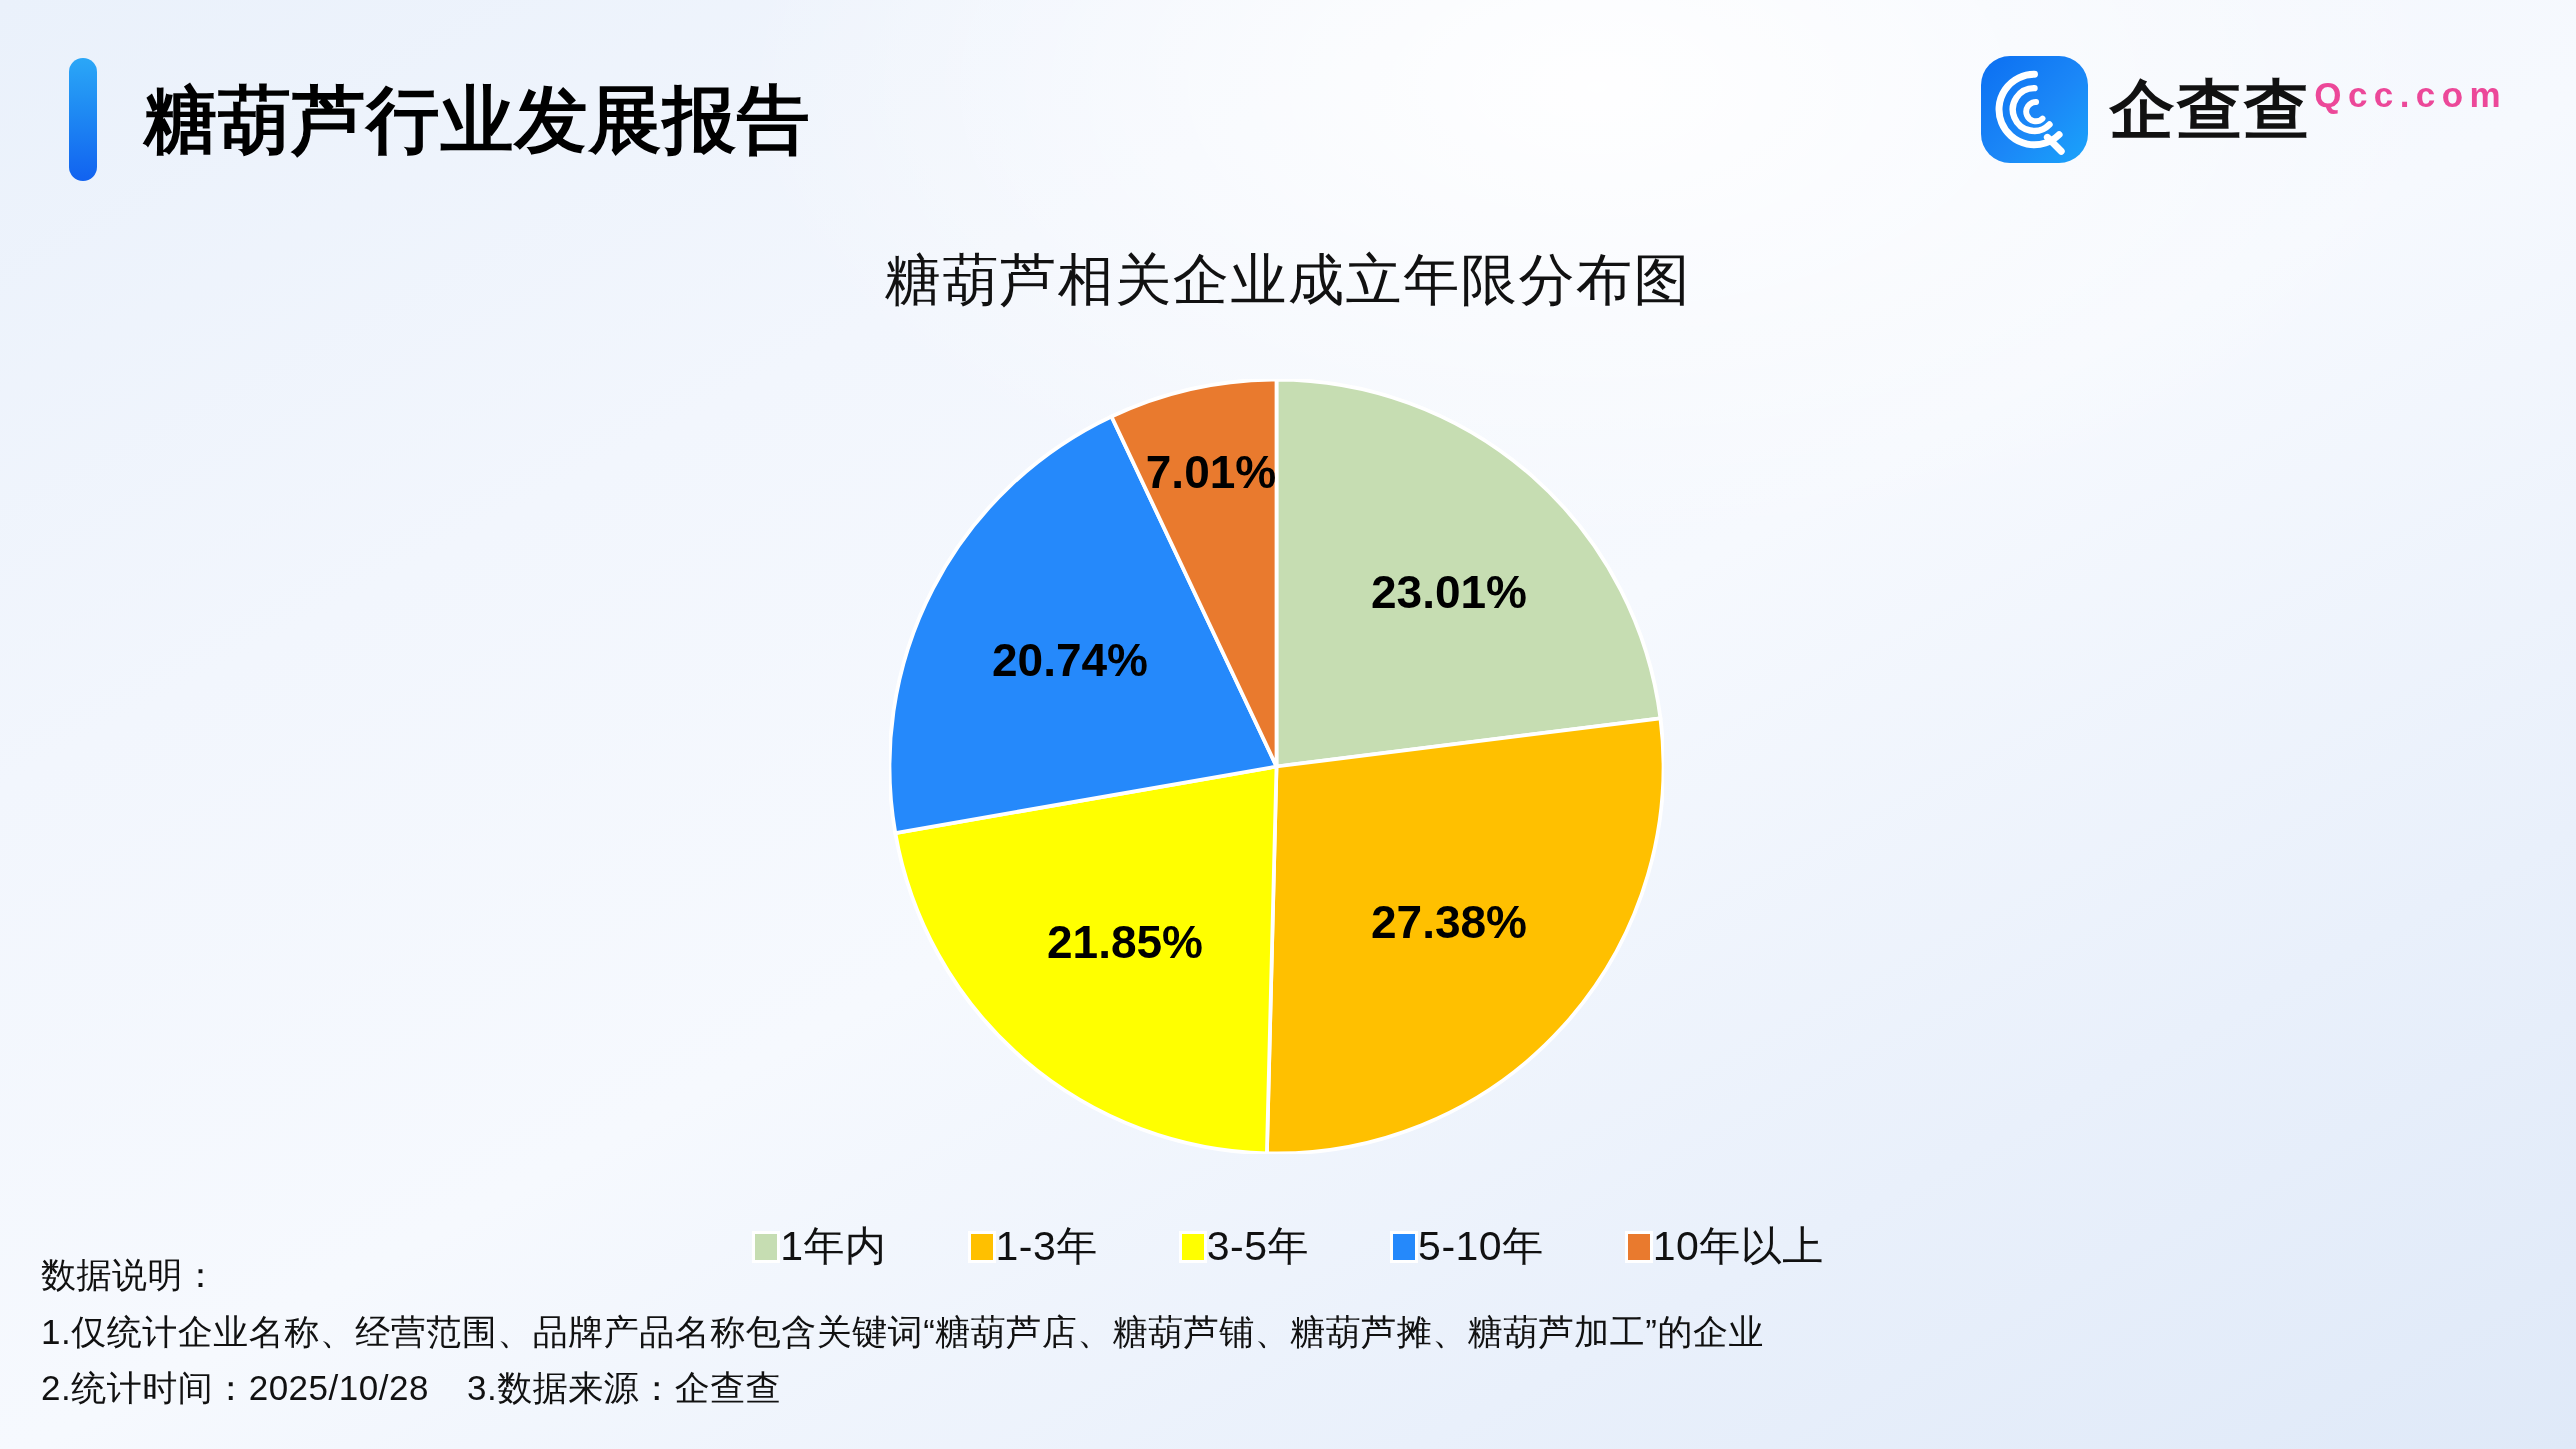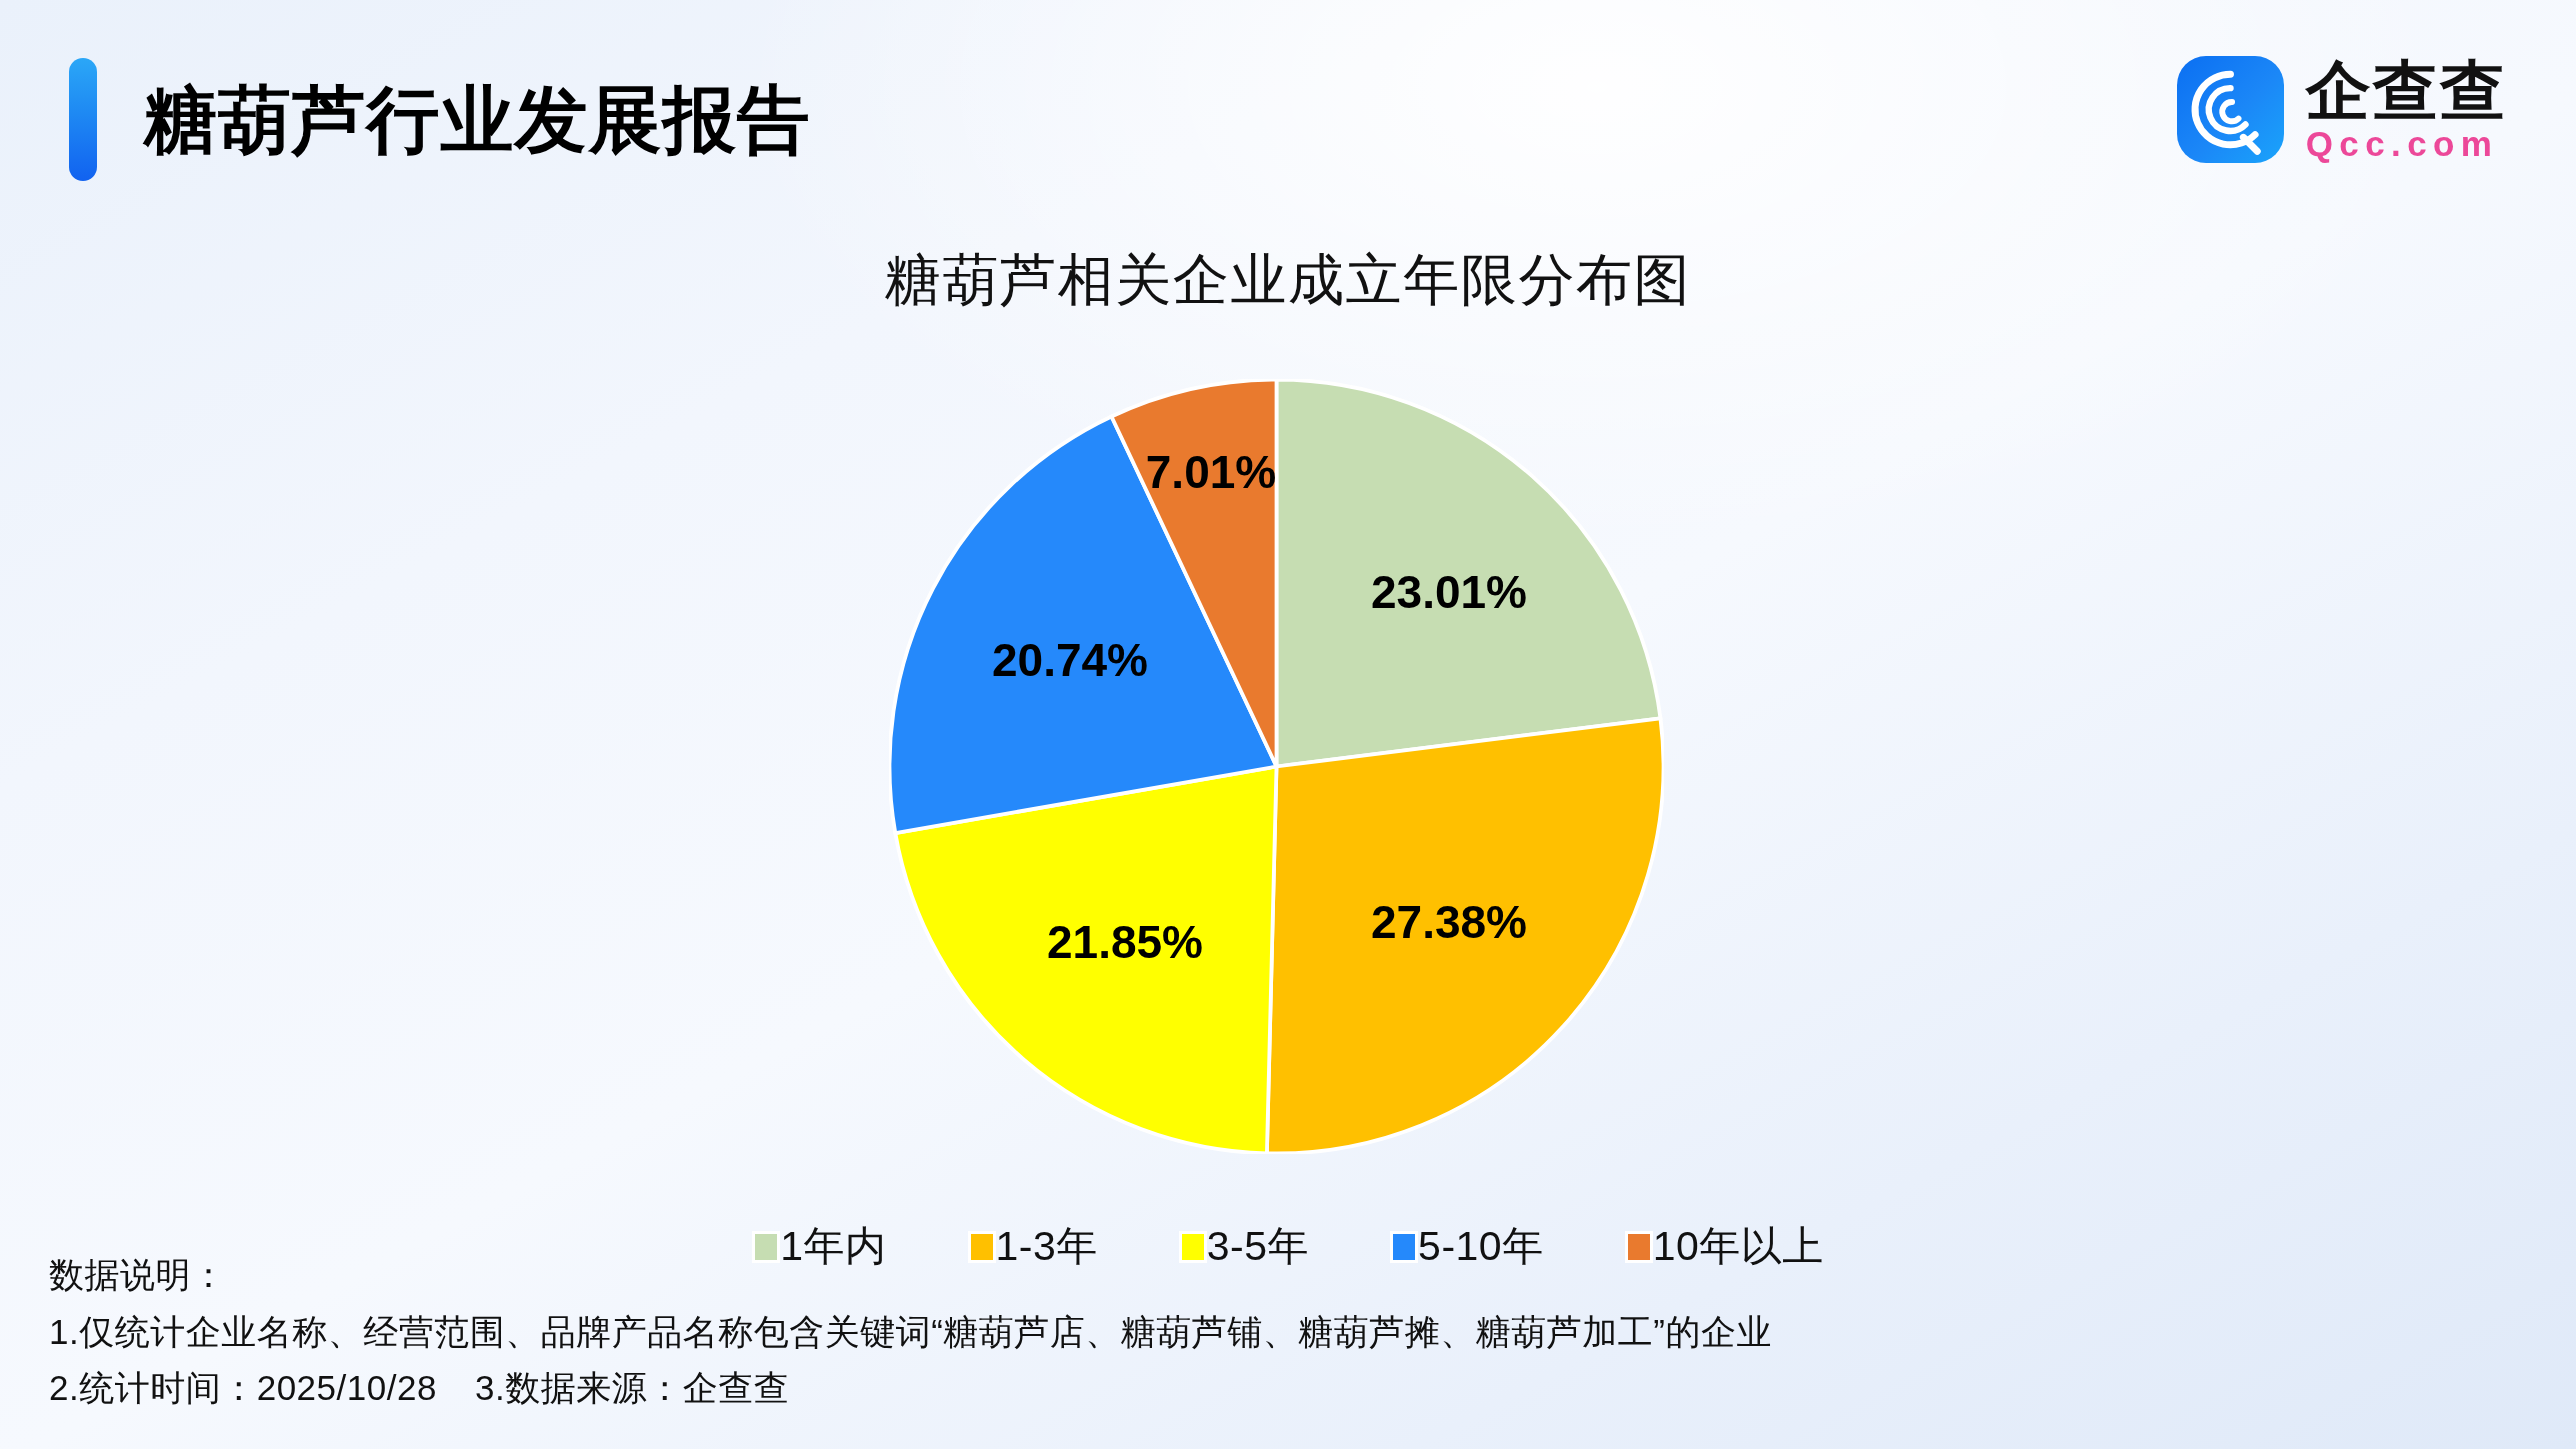--- a/index.html
+++ b/index.html
@@ -28,21 +28,21 @@
   }
 
   
   #brand { position:absolute; right:69px; top:52px; height:115px; display:flex; align-items:center; gap:21.5px; }
   #brand-mark {
     width:107px; height:107px; border-radius:29px;
     background:linear-gradient(135deg, #0b6ff2 0%, #1b87f7 55%, #1aa4fb 100%);
     position:relative; flex:0 0 auto;
   }
   #brand-mark svg { position:absolute; left:0; top:0; }
-  #brand-words { display:flex; flex-direction:column; justify-content:center; gap:3.2px; }
+  #brand-words { display:flex; justify-content:center; gap:3.2px; }
   #brand-cn { font-size:65px; font-weight:700; color:#111; letter-spacing:2.1px; line-height:1.0; white-space:nowrap; }
   #brand-en { font-size:35px; font-weight:700; color:#ec4899; letter-spacing:6.4px; line-height:1.0; white-space:nowrap; }
 
   
   #chart-title {
     position:absolute; left:0; top:243px; width:2576px;
     text-align:center; font-size:56px; font-weight:400; color:#111; letter-spacing:1.6px;
   }
 
   #pie-wrap { position:absolute; left:889px; top:379px; width:775px; height:775px; }
@@ -56,21 +56,21 @@
   
   #legend {
     position:absolute; left:0; top:1219px; width:2576px;
     display:flex; justify-content:center; align-items:center; gap:81px;
   }
   .legend-item { display:flex; align-items:center; gap:0; }
   .legend-swatch { width:28px; height:32px; border:3.8px solid #fff; flex:0 0 auto; }
   .legend-label { font-size:41px; color:#111; white-space:nowrap; letter-spacing:0.5px; }
 
   
-  #footer { position:absolute; left:41px; bottom:32px; width:2361px;margin-left:8px; }
+  #footer { position:absolute; left:41px; bottom:32px; width:2361px; }
   .foot-line { font-size:35px; color:#111; letter-spacing:0.5px; white-space:nowrap; line-height:1.62; }
   #foot-line-3 > span { margin-right:28px; }
 </style>
 </head>
 <body>
 
 <div id="header">
   <div id="title-accent"></div>
   <div id="page-title">糖葫芦行业发展报告</div>
 

